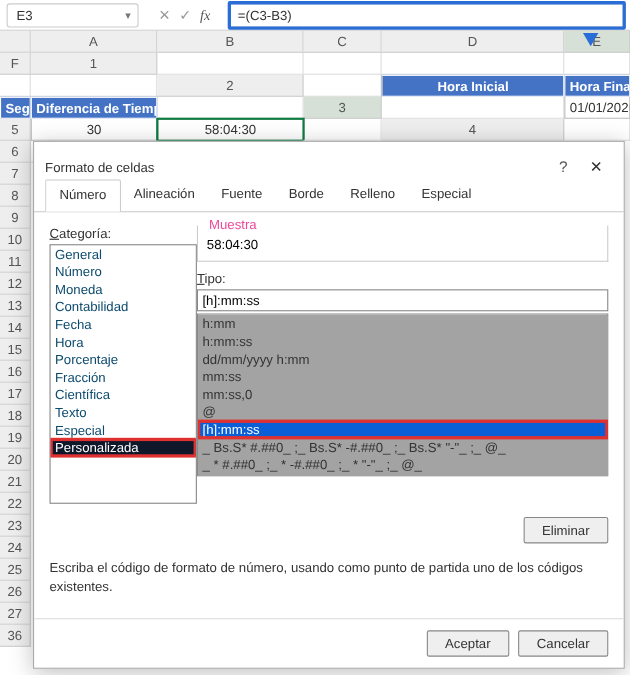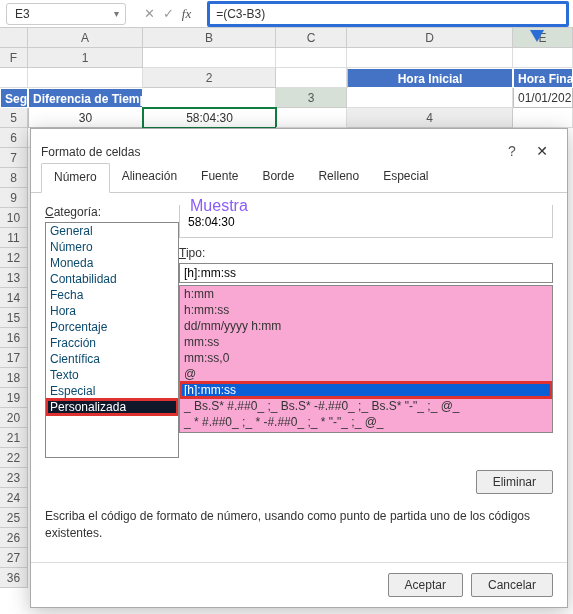--- a/index.html
+++ b/index.html
@@ -45,25 +45,25 @@
   .cat-col { width: 134px; display: flex; flex-direction: column; }
   .label { font-size: 12px; color: #333; margin-bottom: 3px; }
   .underline { text-decoration: underline; }
   .cat-list { flex: 1; border: 1px solid #888; height: 222px; overflow-y: auto; font-size: 12px; background: #fff; }
   .cat-item { padding: 1px 4px; color: #0c4a6e; }
   .cat-item.sel { background: #0f172a; color: #fff; outline: 1px dotted #333; outline-offset: -1px; }
   .cat-item.hl { outline: 3px solid #e03131; outline-offset: -2px; }
   
   .right-col { flex: 1; display: flex; flex-direction: column; }
   .sample-box { border: 1px solid #ccc; padding: 6px 8px 8px; margin-bottom: 8px; border-top: none; position: relative; }
-  .sample-label { position: absolute; top: -8px; left: 6px; background: #fff; padding: 0 4px; font-size: 16px; color: #8b5cf6; }
+  .sample-label { position: absolute; top: -8px; left: 6px; background: #fff; padding: 0 4px; font-size: 12px; color: #ec4899; }
   .sample-val { font-size: 12px; padding-top: 4px; }
   
   .type-input { width: 100%; border: 1px solid #888; padding: 2px 4px; font-size: 12px; margin-bottom: 2px; height: 20px; }
-  .fmt-list { border: 1px solid #888; height: 148px; overflow-y: auto; font-size: 12px; background: #f9a8d4; position: relative; }
+  .fmt-list { border: 1px solid #888; height: 148px; overflow-y: auto; font-size: 12px; background: #a3a3a3; position: relative; }
   .fmt-item { padding: 1px 4px; color: #333; white-space: nowrap; overflow: hidden; }
   .fmt-item.sel { background: #0a5fd6; color: #fff; }
   .fmt-item.hl { outline: 3px solid #e03131; outline-offset: -2px; position: relative; z-index: 2; }
   
   .btn-row { display: flex; justify-content: flex-end; padding: 4px 14px 4px 0; gap: 8px; }
   .btn { border: 1px solid #888; background: #efefef; padding: 4px 16px; font-size: 12px; color: #333; border-radius: 2px; }
   .desc { padding: 10px 14px 0; font-size: 12px; color: #333; line-height: 1.4; }
   .footer { border-top: 1px solid #ddd; display: flex; justify-content: flex-end; gap: 8px; padding: 10px 14px; margin-top: 20px; }
   
   

